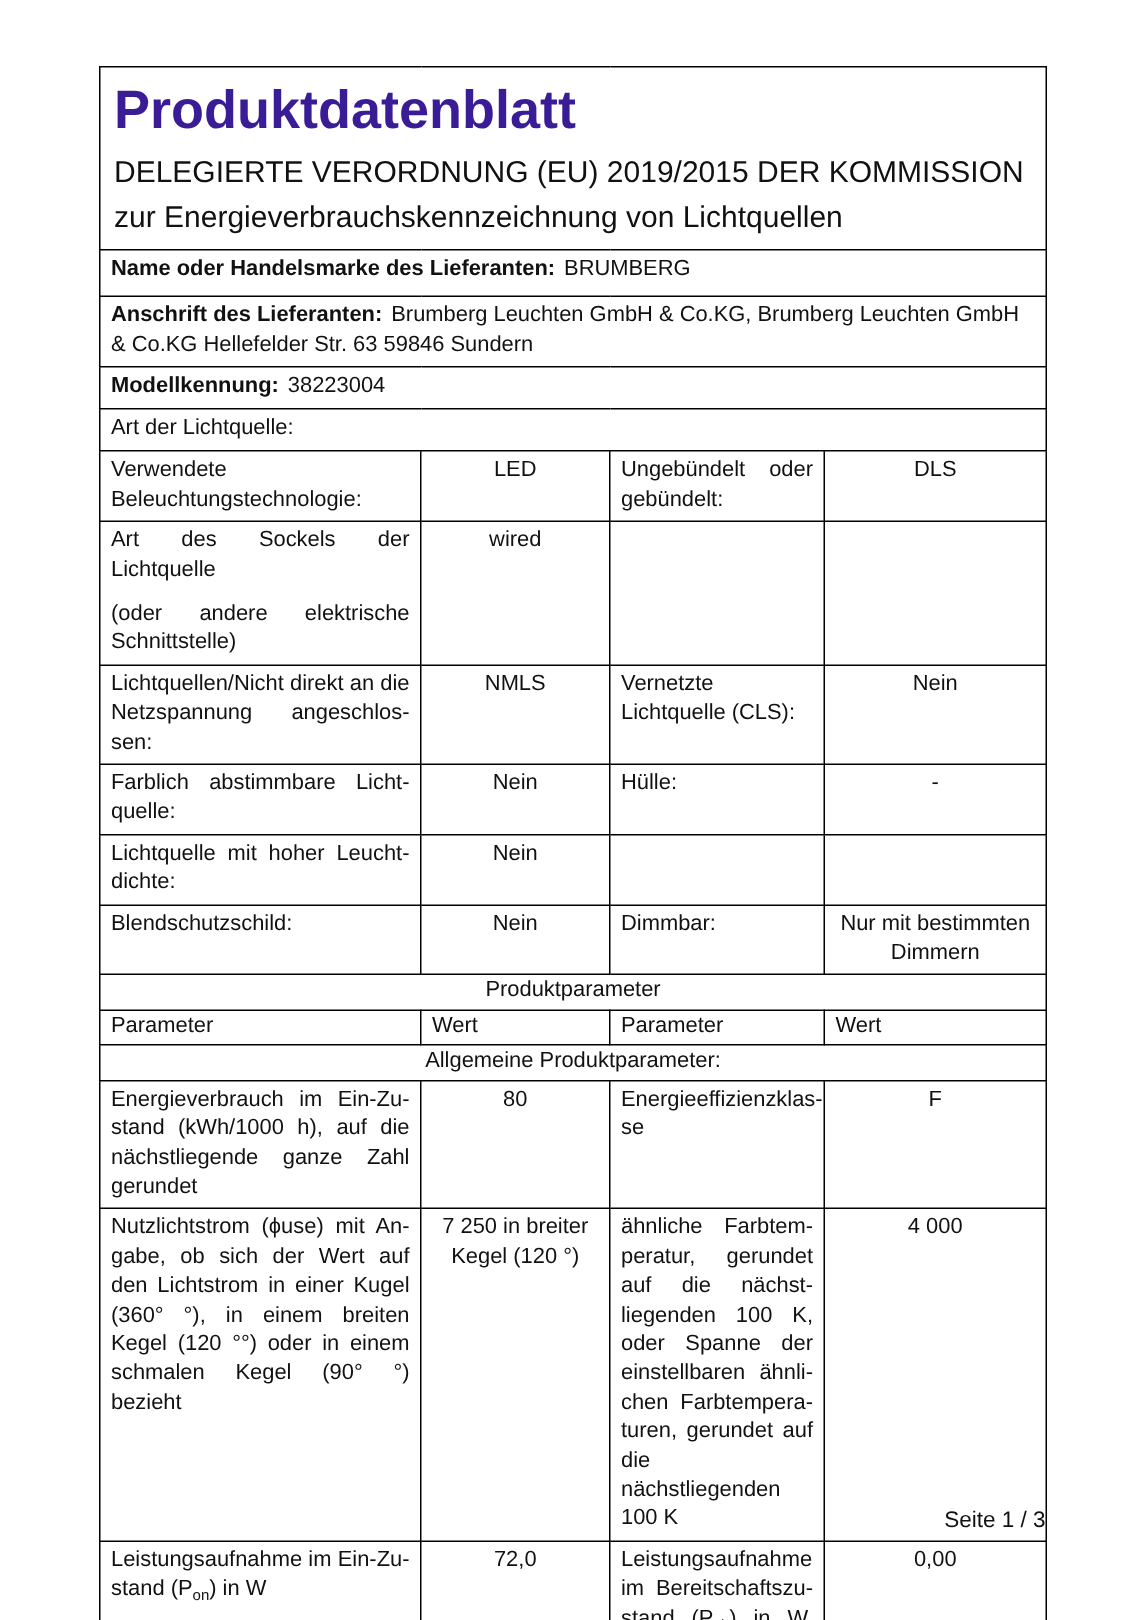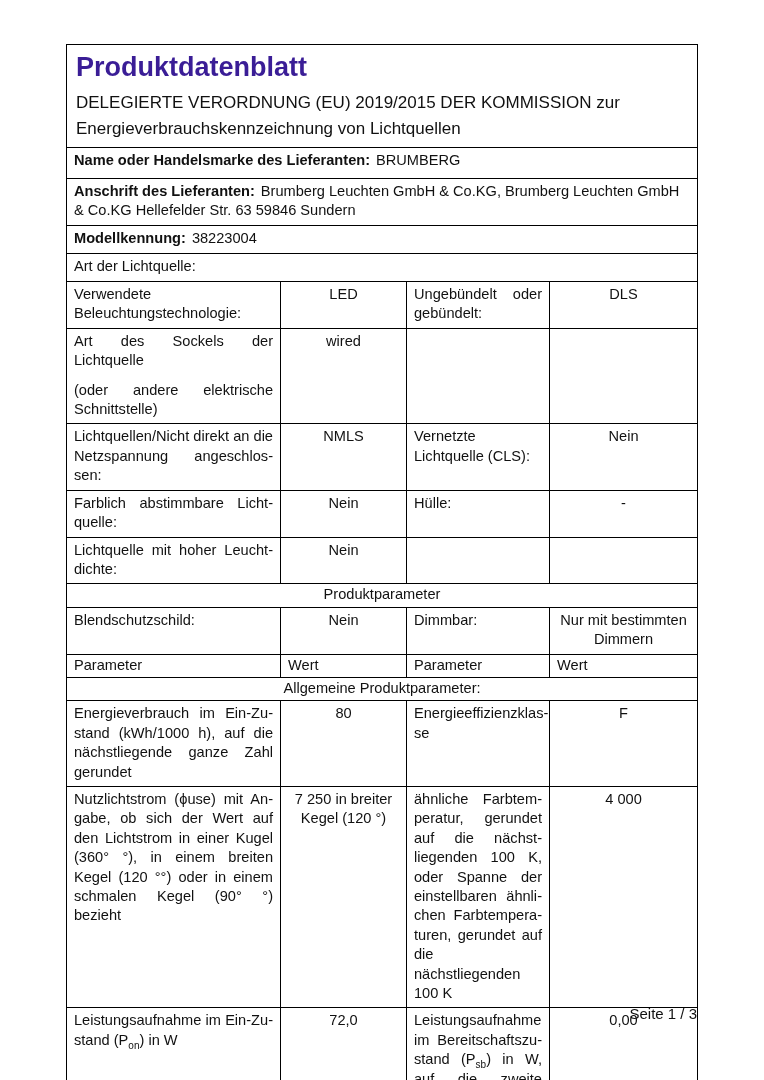--- a/index.html
+++ b/index.html
@@ -20,26 +20,26 @@
   }
   table.doc td {
     border: 1.6px solid #000000;
     vertical-align: top;
     padding: 3px 7px 4px 7px;
     font-size: 14.6px;
     line-height: 1.33;
   }
   .title-cell { padding: 7px 9px 6px 9px !important; }
   .doc-title {
-    font-size: 27px; font-weight: bold;
+    font-size: 36px; font-weight: bold;
     color: #3a1d96;
     line-height: 1.15;
     letter-spacing: 0px;
   }
-  .doc-subtitle { margin-top: 7px; font-size: 17px; line-height: 1.5; color: #111; }
+  .doc-subtitle { margin-top: 7px; font-size: 20px; line-height: 1.5; color: #111; }
 
   .lbl { font-weight: bold; }
   .val { margin-left: 6px; }
   .bold { font-weight: normal; }
   .just { text-align: justify; }
   .cent { text-align: center; }
   .compact { padding: 1px 7px 2px 7px !important; }
   .para2 { margin-top: 10px; }
   sub { font-size: 10px; line-height: 0; }
 
@@ -117,29 +117,29 @@
       <td class="cent">Nein</td>
       <td class="just">Hülle:</td>
       <td class="cent">-</td>
     </tr>
     <tr style="height:40px">
       <td class="just">Lichtquelle mit hoher Leucht­dichte:</td>
       <td class="cent">Nein</td>
       <td class="just"></td>
       <td class="cent"></td>
     </tr>
-    <tr style="height:21px">
-      <td colspan="4" class="cent bold compact">Produktparameter</td>
-    </tr>
-
     <tr style="height:41px">
       <td class="just">Blendschutzschild:</td>
       <td class="cent">Nein</td>
       <td class="just">Dimmbar:</td>
       <td class="cent">Nur mit bestimm­ten Dimmern</td>
+    </tr>
+
+    <tr style="height:21px">
+      <td colspan="4" class="cent bold compact">Produktparameter</td>
     </tr>
     <tr style="height:21px">
       <td class="compact">Parameter</td>
       <td class="compact">Wert</td>
       <td class="compact">Parameter</td>
       <td class="compact">Wert</td>
     </tr>
     <tr style="height:22px">
       <td colspan="4" class="cent bold compact">Allgemeine Produktparameter:</td>
     </tr>

